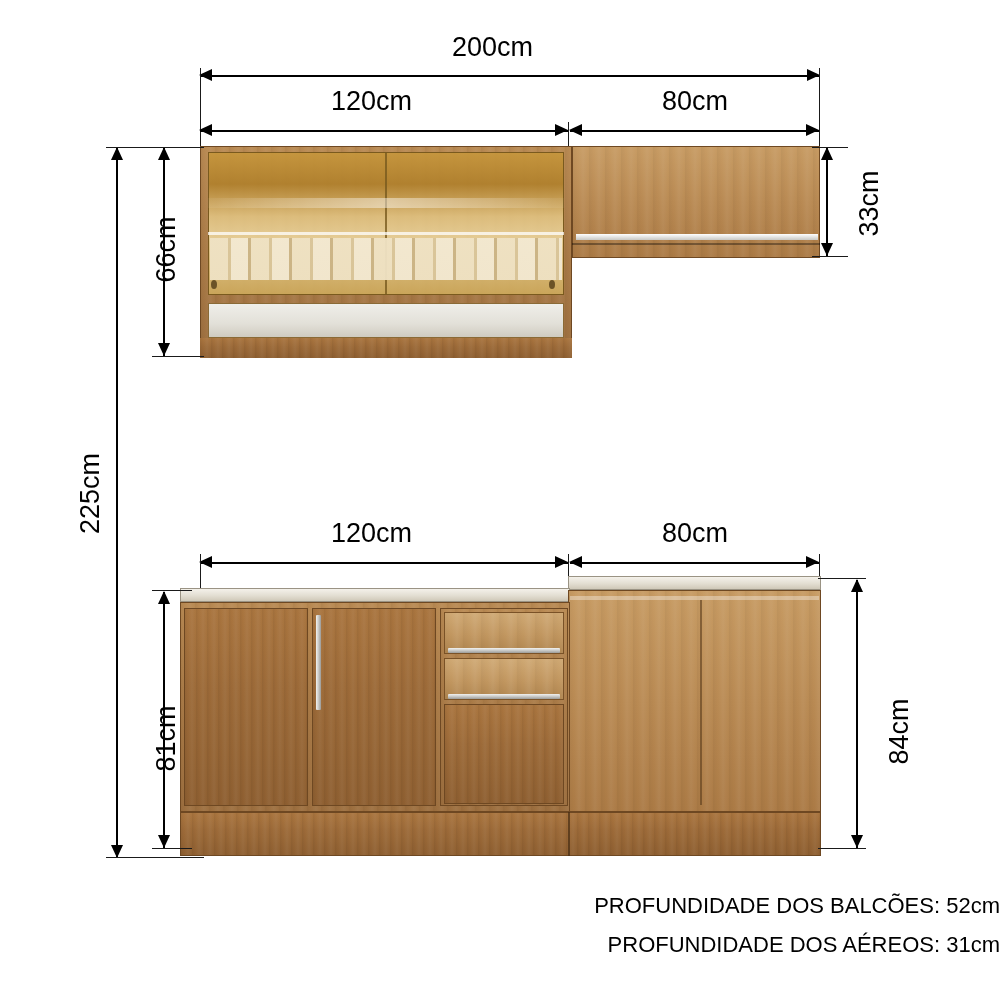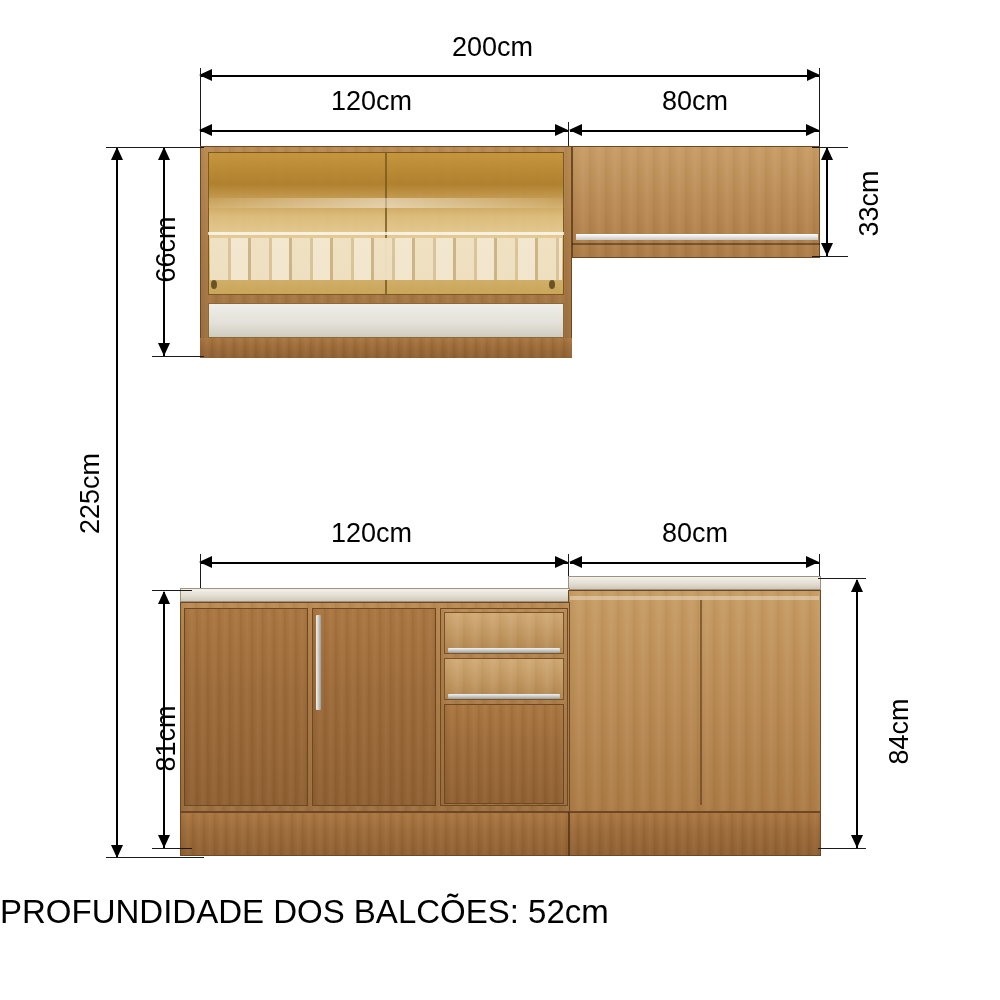--- a/index.html
+++ b/index.html
@@ -139,22 +139,22 @@
       #d9c59a 18px, #d9c59a 21px,
       #f3e9d2 21px, #f3e9d2 38px,
       #cbb486 38px, #cbb486 41px);
     opacity: 0.95;
   }
 
   
   .caption {
     position: absolute;
     width: 100%;
-    text-align: left;
-    font-size: 33px;
+    text-align: right;
+    font-size: 22px;
     color: #000;
     white-space: nowrap;
   }
 </style>
 </head>
 <body>
 
 <div id="stage">
 
   <div class="dim-label" style="left:452px; top:32px;">200cm</div>
@@ -264,14 +264,15 @@
   <div class="ext h" style="left:152px; top:848px; width:40px;"></div>
 
   <div class="dim-label vert" style="left:866px; top:716px; transform:rotate(-90deg);">84cm</div>
   <div class="dline v" style="left:856px; top:580px; width:2px; height:268px;"></div>
   <div class="arrow up" style="left:851px; top:579px;"></div>
   <div class="arrow down" style="left:851px; top:835px;"></div>
   <div class="ext h" style="left:818px; top:578px; width:48px;"></div>
   <div class="ext h" style="left:818px; top:848px; width:48px;"></div>
 
   <div class="caption" style="top:893px; left:0;">PROFUNDIDADE DOS BALCÕES: 52cm</div>
+  <div class="caption" style="top:932px; left:0;">PROFUNDIDADE DOS AÉREOS: 31cm</div>
 
 </div>
 
 </body></html>

